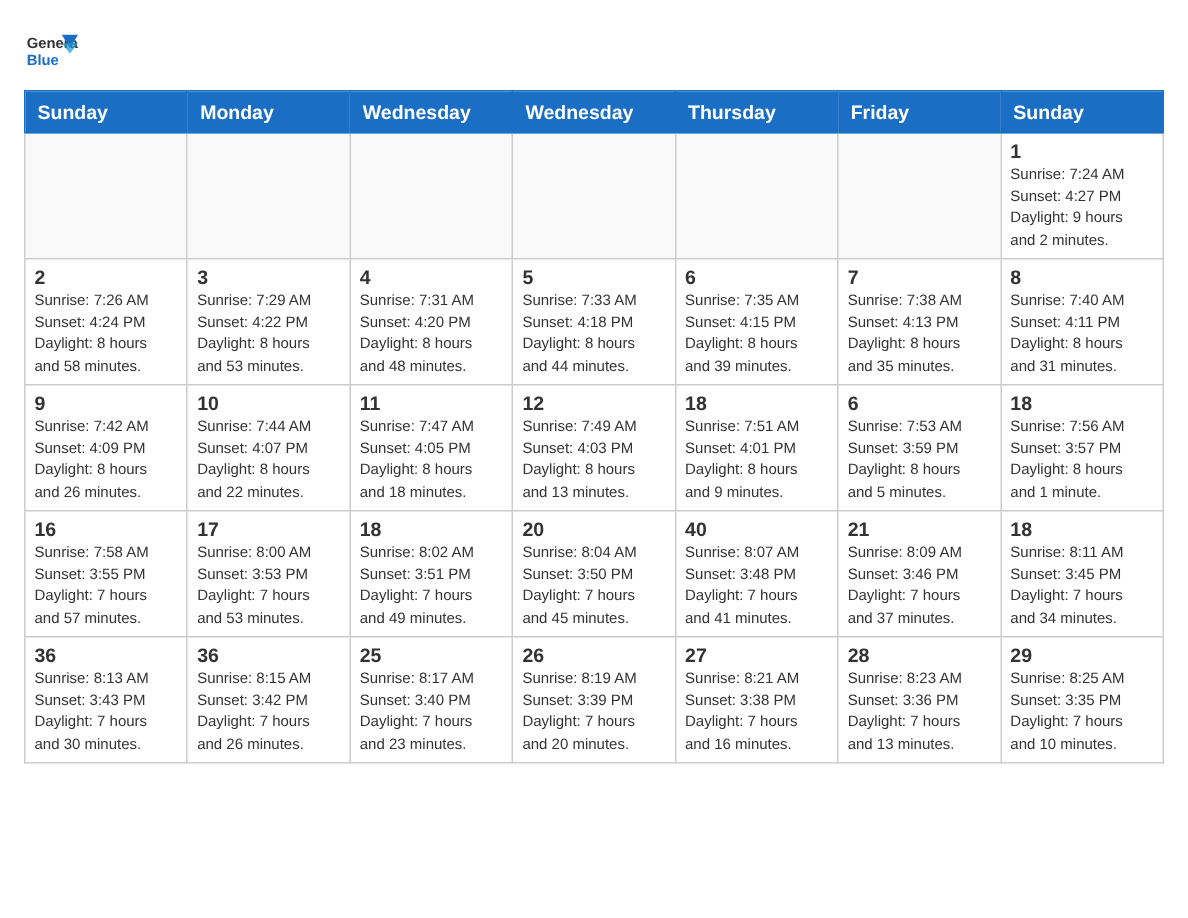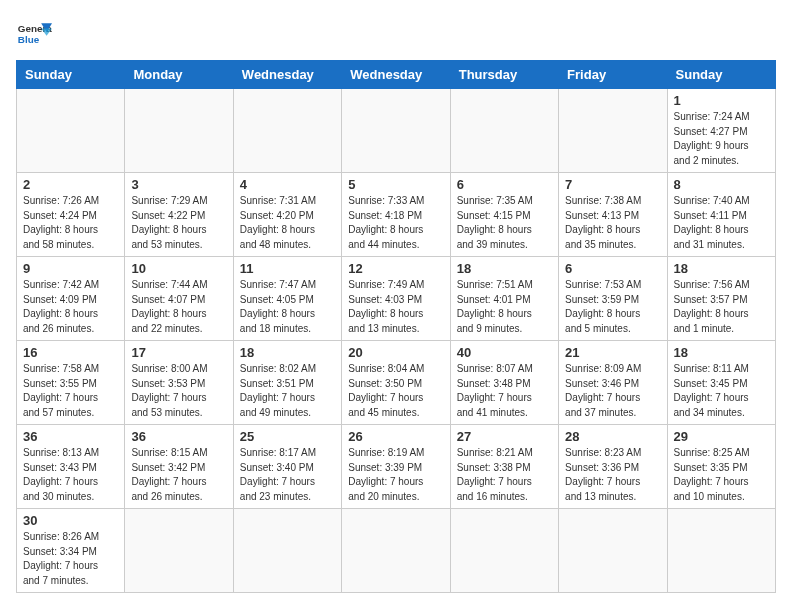--- a/index.html
+++ b/index.html
@@ -235,26 +235,14 @@
         </td>
         <td>
           <div class="day-number">28</div>
           <div class="day-info">Sunrise: 8:23 AM<br>Sunset: 3:36 PM<br>Daylight: 7 hours<br>and 13 minutes.</div>
         </td>
         <td>
           <div class="day-number">29</div>
           <div class="day-info">Sunrise: 8:25 AM<br>Sunset: 3:35 PM<br>Daylight: 7 hours<br>and 10 minutes.</div>
         </td>
       </tr>
-      <tr>
-        <td>
-          <div class="day-number">30</div>
-          <div class="day-info">Sunrise: 8:26 AM<br>Sunset: 3:34 PM<br>Daylight: 7 hours<br>and 7 minutes.</div>
-        </td>
-        <td class="empty"></td>
-        <td class="empty"></td>
-        <td class="empty"></td>
-        <td class="empty"></td>
-        <td class="empty"></td>
-        <td class="empty"></td>
-      </tr>
     </tbody>
 </table>
 
 </body></html>

